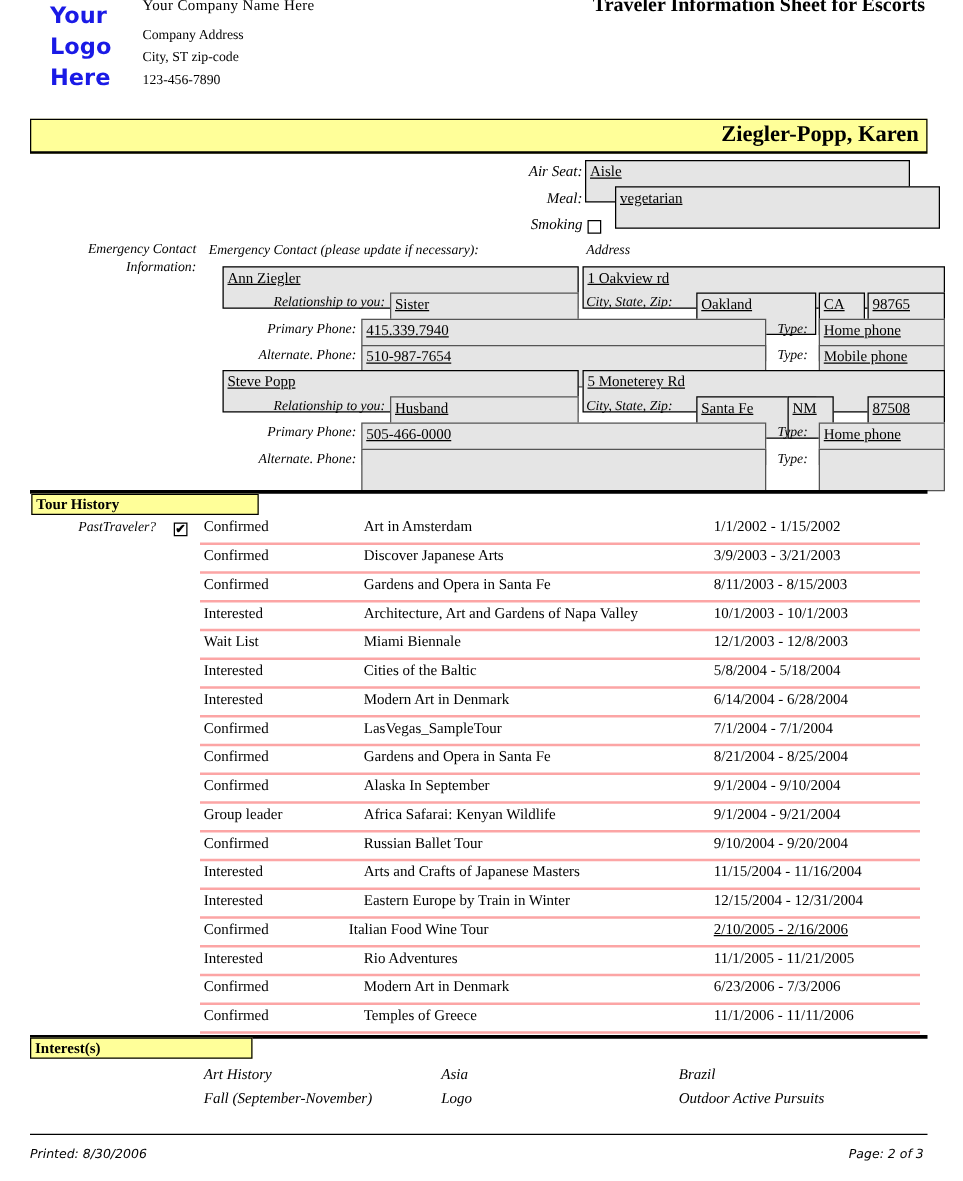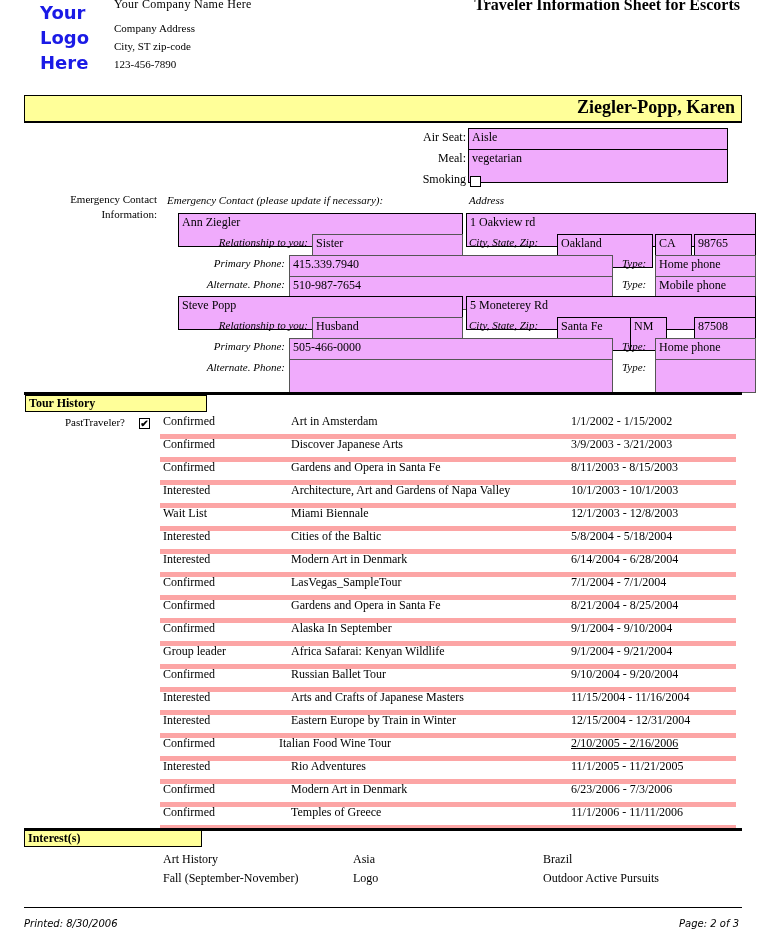--- a/index.html
+++ b/index.html
@@ -7,30 +7,30 @@
          font-family:"Liberation Serif", serif; color:#000; font-size:12px; }
   .abs { position:absolute; white-space:nowrap; }
   .logo { position:absolute; left:40px; top:0px; color:#1a1ae6; font-family:"DejaVu Sans", sans-serif;
           font-weight:bold; font-size:18px; line-height:25px; }
   .company-name { left:114px; top:-3px; font-size:12px; letter-spacing:0.3px; }
   .company-line { left:114px; font-size:11px; }
   .doc-title { right:30px; top:-4px; font-weight:bold; font-size:16px; }
   .name-bar { position:absolute; left:24px; top:95px; width:718px; height:28px; background:#ffff99;
               border:1px solid #000; box-sizing:border-box; border-bottom-width:2px; }
   .name-bar span { position:absolute; right:6px; top:1px; font-weight:bold; font-size:18px; }
-  .lbl { font-size:12px; }
+  .lbl { font-size:12px;font-style:italic; }
   .box { position:absolute; border:1px solid #000; box-sizing:border-box; height:34px; font-size:12px;
-         padding:1px 3px 0 3px; white-space:nowrap; overflow:hidden; background:#f0abfc; }
+         padding:1px 3px 0 3px; white-space:nowrap; overflow:hidden; background:#e5e5e5;text-decoration:underline; }
   .box.grey { border-color:#555; }
   .it { font-style:italic; }
   .checkbox { position:absolute; width:11px; height:11px; border:1px solid #000; box-sizing:border-box; background:#fff; }
   .section-bar { position:absolute; background:#ffff99; border:1px solid #000; box-sizing:border-box;
                  font-weight:bold; font-size:12px; padding-left:3px; line-height:15px; }
   .thick-rule { position:absolute; background:#000; }
-  .row { position:absolute; left:160px; width:576px; height:23px; border-bottom:5px solid #fca5a5; }
+  .row { position:absolute; left:160px; width:576px; height:23px; border-bottom:2px solid #fca5a5; }
   .row span { position:absolute; top:3px; font-size:12px; }
   .footer { font-family:"DejaVu Sans", sans-serif; font-style:italic; font-size:10px; }
 </style>
 </head>
 <body>
 
 <div class="logo">
   <div>Your</div>
   <div>Logo</div>
   <div>Here</div>
@@ -41,21 +41,21 @@
 <div class="abs company-line" style="top:58px">123-456-7890</div>
 <div class="abs doc-title">Traveler Information Sheet for Escorts</div>
 
 <div class="name-bar">
   <span>Ziegler-Popp, Karen</span>
 </div>
 
 <div class="abs lbl" style="right:304px; top:130px">Air Seat:</div>
 <div class="box" style="left:468px; top:128px; width:260px;">Aisle</div>
 <div class="abs lbl" style="right:304px; top:151px">Meal:</div>
-<div class="box" style="left:468px; top:149px; width:260px;">vegetarian</div>
+<div class="box" style="left:492px; top:149px; width:260px;">vegetarian</div>
 <div class="abs lbl" style="right:304px; top:172px">Smoking</div>
 <div class="checkbox" style="left:470px; top:176px;"></div>
 
 <div class="abs lbl" style="right:613px; top:193px; font-size:11px;">Emergency Contact</div>
 <div class="abs lbl" style="right:613px; top:208px; font-size:11px;">Information:</div>
 <div class="abs lbl it" style="left:167px; top:194px; font-size:11px;">Emergency Contact (please update if necessary):</div>
 <div class="abs lbl it" style="left:469px; top:194px; font-size:11px;">Address</div>
 
 <div class="box" style="left:178px; top:213px; width:285px;">Ann Ziegler</div>
 <div class="box" style="left:466px; top:213px; width:290px;">1 Oakview rd</div>

